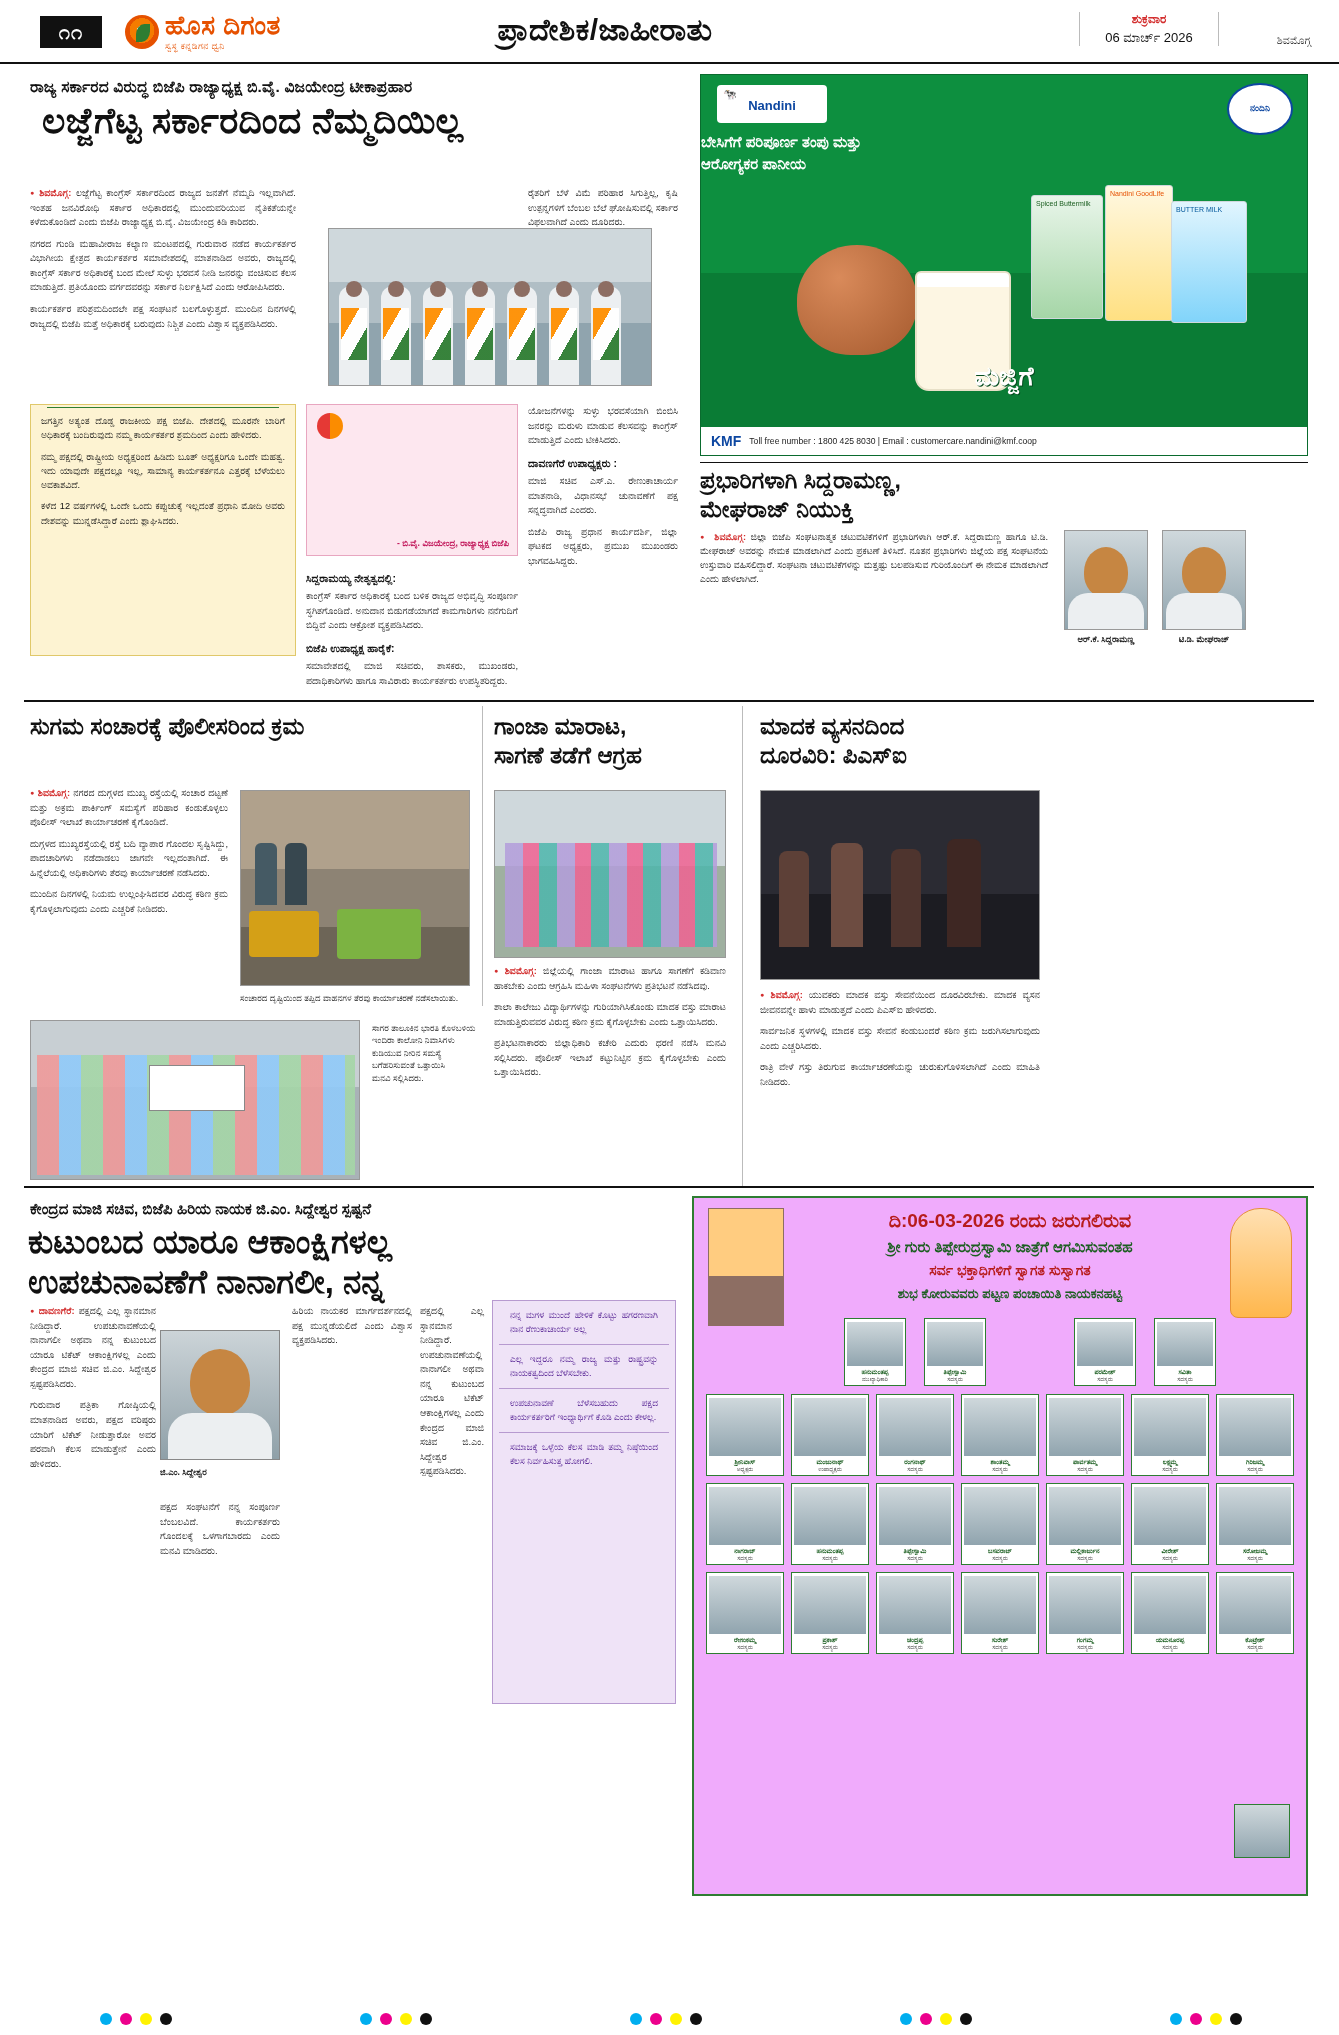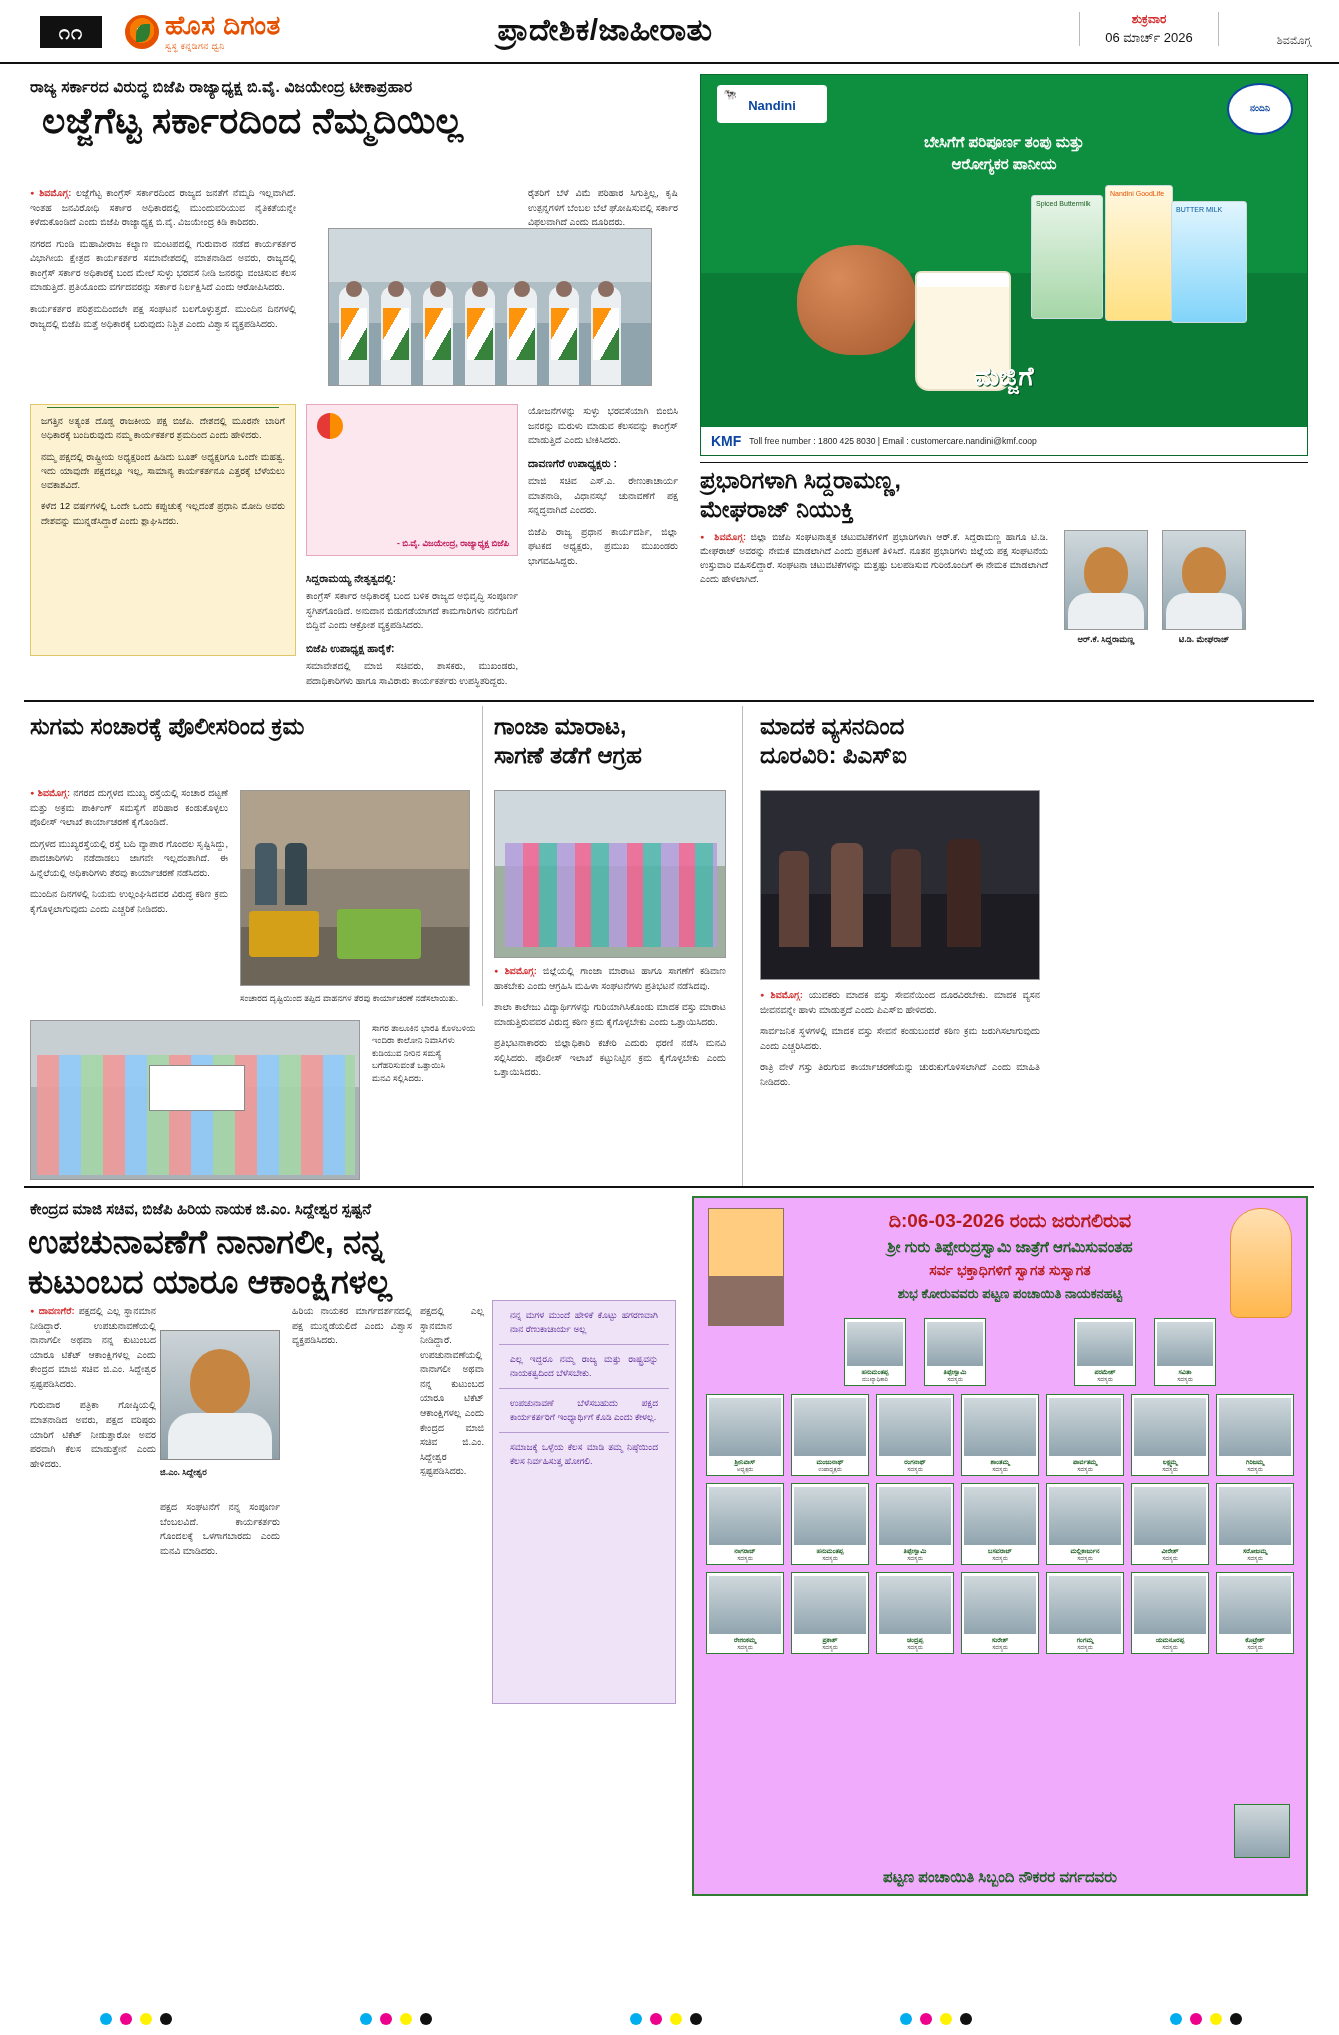--- a/index.html
+++ b/index.html
@@ -127,21 +127,21 @@
     background:#fff; border-radius:4px; text-align:center; font-size:13px; font-weight:bold;
     color:#0d47a1; padding-top:13px;
   }
   .ad-nandini .nd-logo .cow { position:absolute; left:6px; top:3px; font-size:11px; color:#0d47a1; }
   .ad-nandini .nd-badge {
     position:absolute; right:14px; top:8px; width:66px; height:52px; border-radius:50%;
     background:#fff; color:#0d47a1; font-size:9px; font-weight:bold; text-align:center; padding-top:18px;
     border:2px solid #0d47a1;
   }
   .ad-nandini .nd-tag {
-    position:absolute; left:0; right:0; top:56px; text-align:center; color:#fff;
+    position:absolute; left:0; right:0; top:56px; color:#fff;
     font-size:15px; font-weight:bold; line-height:1.45;
   }
   .ad-nandini .glass {
     position:absolute; left:214px; top:196px; width:96px; height:120px;
     background:linear-gradient(180deg,#ffffff 0 12%, #fdf6e3 12% 100%);
     border-radius:6px 6px 14px 14px; border:2px solid #e8e0c8;
   }
   .ad-nandini .pot {
     position:absolute; left:96px; top:170px; width:120px; height:110px; border-radius:50% 50% 45% 45%;
     background:radial-gradient(circle at 35% 30%, #d98a5a, #a55a2e);
@@ -439,22 +439,22 @@
     <div>ಇಂದಿರಾ ಕಾಲೋನಿ ನಿವಾಸಿಗಳು</div>
     <div>ಕುಡಿಯುವ ನೀರಿನ ಸಮಸ್ಯೆ</div>
     <div>ಬಗೆಹರಿಸುವಂತೆ ಒತ್ತಾಯಿಸಿ</div>
     <div>ಮನವಿ ಸಲ್ಲಿಸಿದರು.</div>
   </div>
 
   <div class="rule-h" style="left:24px; top:1186px; width:1290px; height:2px;"></div>
 
   <div class="bot-kicker">ಕೇಂದ್ರದ ಮಾಜಿ ಸಚಿವ, ಬಿಜೆಪಿ ಹಿರಿಯ ನಾಯಕ ಜಿ.ಎಂ. ಸಿದ್ದೇಶ್ವರ ಸ್ಪಷ್ಟನೆ</div>
   <div class="bot-head">
+    <div>ಕುಟುಂಬದ ಯಾರೂ ಆಕಾಂಕ್ಷಿಗಳಲ್ಲ</div>
     <div>ಉಪಚುನಾವಣೆಗೆ ನಾನಾಗಲೀ, ನನ್ನ</div>
-    <div>ಕುಟುಂಬದ ಯಾರೂ ಆಕಾಂಕ್ಷಿಗಳಲ್ಲ</div>
   </div>
 
   <div class="hl body-col" style="left:30px; top:1304px; width:126px; height:580px;">
     <p class="lede-dot"><span class="place">ದಾವಣಗೆರೆ:</span>
       <span>ಪಕ್ಷದಲ್ಲಿ ಎಲ್ಲ ಸ್ಥಾನಮಾನ ನೀಡಿದ್ದಾರೆ. ಉಪಚುನಾವಣೆಯಲ್ಲಿ ನಾನಾಗಲೀ ಅಥವಾ ನನ್ನ ಕುಟುಂಬದ ಯಾರೂ ಟಿಕೆಟ್ ಆಕಾಂಕ್ಷಿಗಳಲ್ಲ ಎಂದು ಕೇಂದ್ರದ ಮಾಜಿ ಸಚಿವ ಜಿ.ಎಂ. ಸಿದ್ದೇಶ್ವರ ಸ್ಪಷ್ಟಪಡಿಸಿದರು.</span></p>
     <p>ಗುರುವಾರ ಪತ್ರಿಕಾ ಗೋಷ್ಠಿಯಲ್ಲಿ ಮಾತನಾಡಿದ ಅವರು, ಪಕ್ಷದ ವರಿಷ್ಠರು ಯಾರಿಗೆ ಟಿಕೆಟ್ ನೀಡುತ್ತಾರೋ ಅವರ ಪರವಾಗಿ ಕೆಲಸ ಮಾಡುತ್ತೇನೆ ಎಂದು ಹೇಳಿದರು.</p>
   </div>
   <div class="mug-large">
     <div style="position:absolute;left:50%;top:18px;transform:translateX(-50%);width:60px;height:66px;border-radius:50% 50% 45% 45%;background:#c68642;"></div>
     <div style="position:absolute;left:50%;bottom:0;transform:translateX(-50%);width:104px;height:46px;border-radius:24px 24px 0 0;background:#eceff1;"></div>
@@ -623,21 +623,20 @@
           <div class="fimg"></div>
           <div class="fname">ಕೊಟ್ರೇಶ್</div>
           <div class="frole">ಸದಸ್ಯರು</div>
         </div>
     </div>
 
     <div style="position:absolute;right:16px;bottom:36px;width:56px;">
       <div style="width:56px;height:54px;background:linear-gradient(180deg,#cfd8dc,#90a4ae);border:1px solid #2e7d32;"></div>
     </div>
 
-    <div class="gfoot">ಪಟ್ಟಣ ಪಂಚಾಯಿತಿ ಸಿಬ್ಬಂದಿ ನೌಕರರ ವರ್ಗದವರು</div>
   </div>
 
   <div class="regbar">
     <div class="dot" style="left:100px; background:#00aeef;"></div>
     <div class="dot" style="left:120px; background:#ec008c;"></div>
     <div class="dot" style="left:140px; background:#fff200;"></div>
     <div class="dot" style="left:160px; background:#111;"></div>
     <div class="dot" style="left:360px; background:#00aeef;"></div>
     <div class="dot" style="left:380px; background:#ec008c;"></div>
     <div class="dot" style="left:400px; background:#fff200;"></div>

